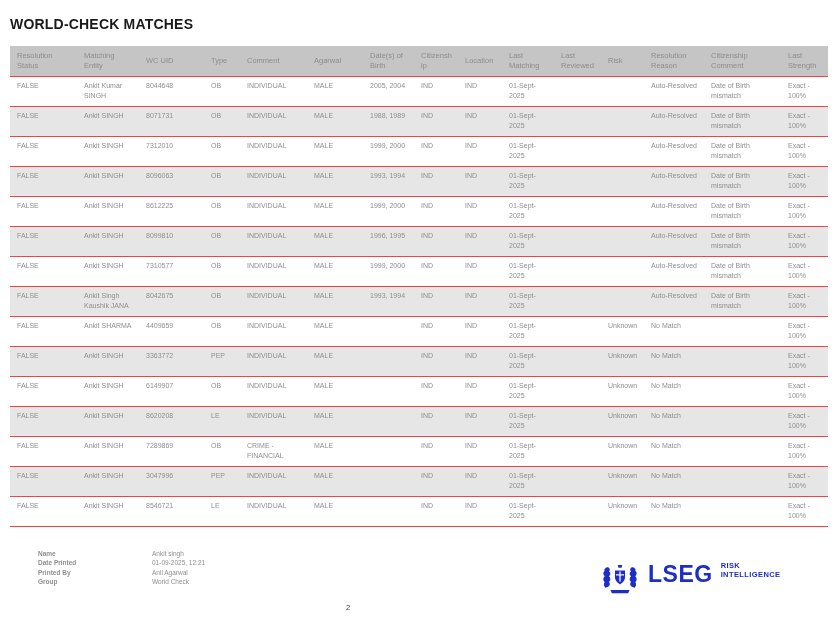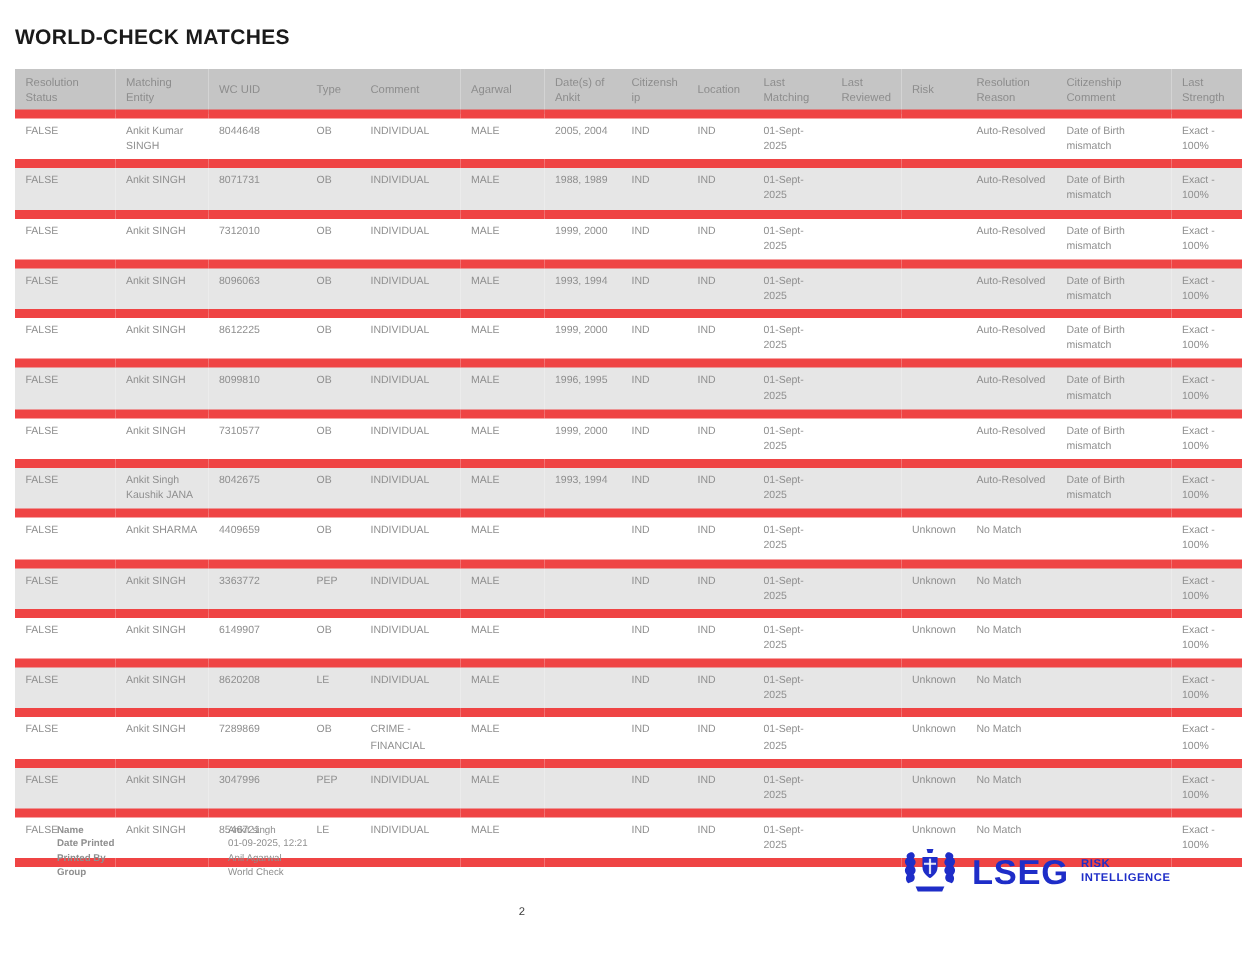--- a/index.html
+++ b/index.html
@@ -47,42 +47,41 @@
     font-size: 7px;
     text-align: left;
     vertical-align: top;
     padding: 4px 6px 3px 7px;
     line-height: 1.45;
     height: 30px;
     overflow-wrap: anywhere;
     word-break: break-word;
     background: #ffffff;
   }
-  table.matches tr { border-bottom: 6px solid #ef4444; }
+  table.matches tr { border-bottom: 1px solid #ef4444; }
   table.matches tr.alt td { background: var(--row-alt-bg, #e6e6e6); }
 
   .footer-fields {
     position: absolute;
     left: 38px; top: 551px;
     display: grid;
     grid-template-columns: 114px auto;
     row-gap: 2.5px;
     font-size: 6.5px;
     color: var(--table-text, #8f8f8f);
     line-height: 1.05;
   }
   .footer-fields .f-label { font-weight: bold; }
   .footer-fields .f-value { font-weight: normal; }
 
   .logo {
     position: absolute;
     left: 599px; top: 563px;
     height: 36px;
     display: flex;
-    align-items: center;
     color: var(--lseg-blue, #1e2dc8);
   }
   .logo .crest { width: 42px; height: 34px; flex: 0 0 auto; }
   .logo .wordmark {
     font-size: 23px;
     font-weight: bold;
     letter-spacing: 0.5px;
     margin-left: 7px;
     line-height: 1;
   }
@@ -130,21 +129,21 @@
         <col style="width: 47px;">
       </colgroup>
     <thead>
       <tr>
           <th>Resolution Status</th>
           <th>Matching Entity</th>
           <th>WC UID</th>
           <th>Type</th>
           <th>Comment</th>
           <th>Agarwal</th>
-          <th>Date(s) of Ankit</th>
+          <th>Date(s) of Birth</th>
           <th>Citizenship</th>
           <th>Location</th>
           <th>Last Matching</th>
           <th>Last Reviewed</th>
           <th>Risk</th>
           <th>Resolution Reason</th>
           <th>Citizenship Comment</th>
           <th>Last Strength</th>
         </tr>
     </thead>

